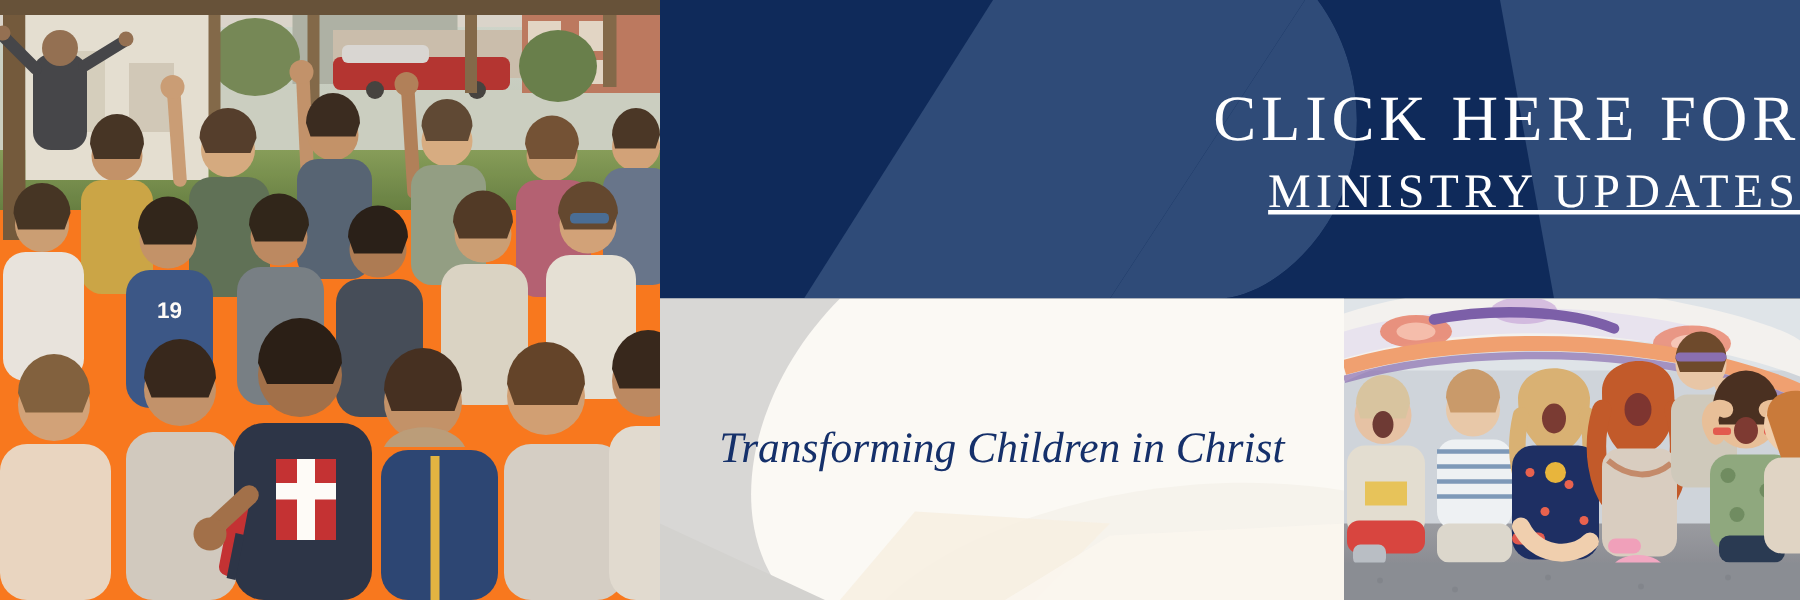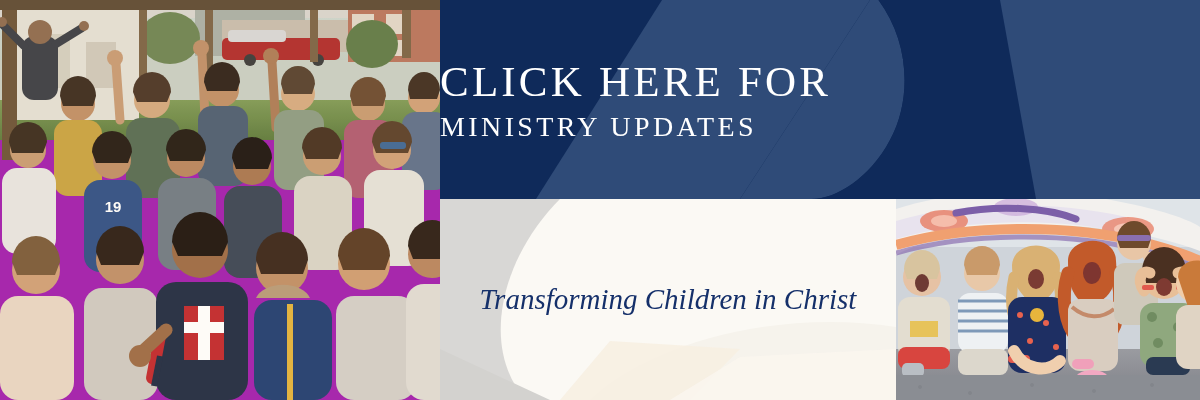--- a/index.html
+++ b/index.html
@@ -20,21 +20,21 @@
   }
 
   
   .photo-left {
     position: absolute;
     left: 0;
     top: 0;
     width: 440px;
     height: 400px;
     overflow: hidden;
-    background: #a21caf;
+    background: #f97316;
   }
   .photo-left svg { display: block; width: 100%; height: 100%; }
 
   
   .navy-banner {
     position: absolute;
     left: 440px;
     top: 0;
     width: 760px;
     height: 199px;
@@ -43,35 +43,35 @@
   }
   .navy-banner .wm { position: absolute; inset: 0; width: 100%; height: 100%; }
   .navy-text {
     position: absolute;
     left: 0;
     top: 0;
     width: 760px;
     height: 199px;
     display: flex;
     flex-direction: column;
-    align-items: flex-start;
+    align-items: flex-end;
     justify-content: center;
     z-index: 5;
   }
   .navy-line {
     color: #ffffff;
     font-family: "Liberation Serif", serif;
     font-size: 43px;
     letter-spacing: 3.2px;
     line-height: 1.28;
     white-space: nowrap;
     text-align: center;
     font-weight: 400;
   }
-  .navy-line.l2 { font-size: 28px; letter-spacing: 3.4px; }
+  .navy-line.l2 { font-size: 32px; letter-spacing: 3.4px; text-decoration: underline; }
 
   
   .tagline-area {
     position: absolute;
     left: 440px;
     top: 199px;
     width: 456px;
     height: 201px;
     overflow: hidden;
     background: #d8d7d5;

